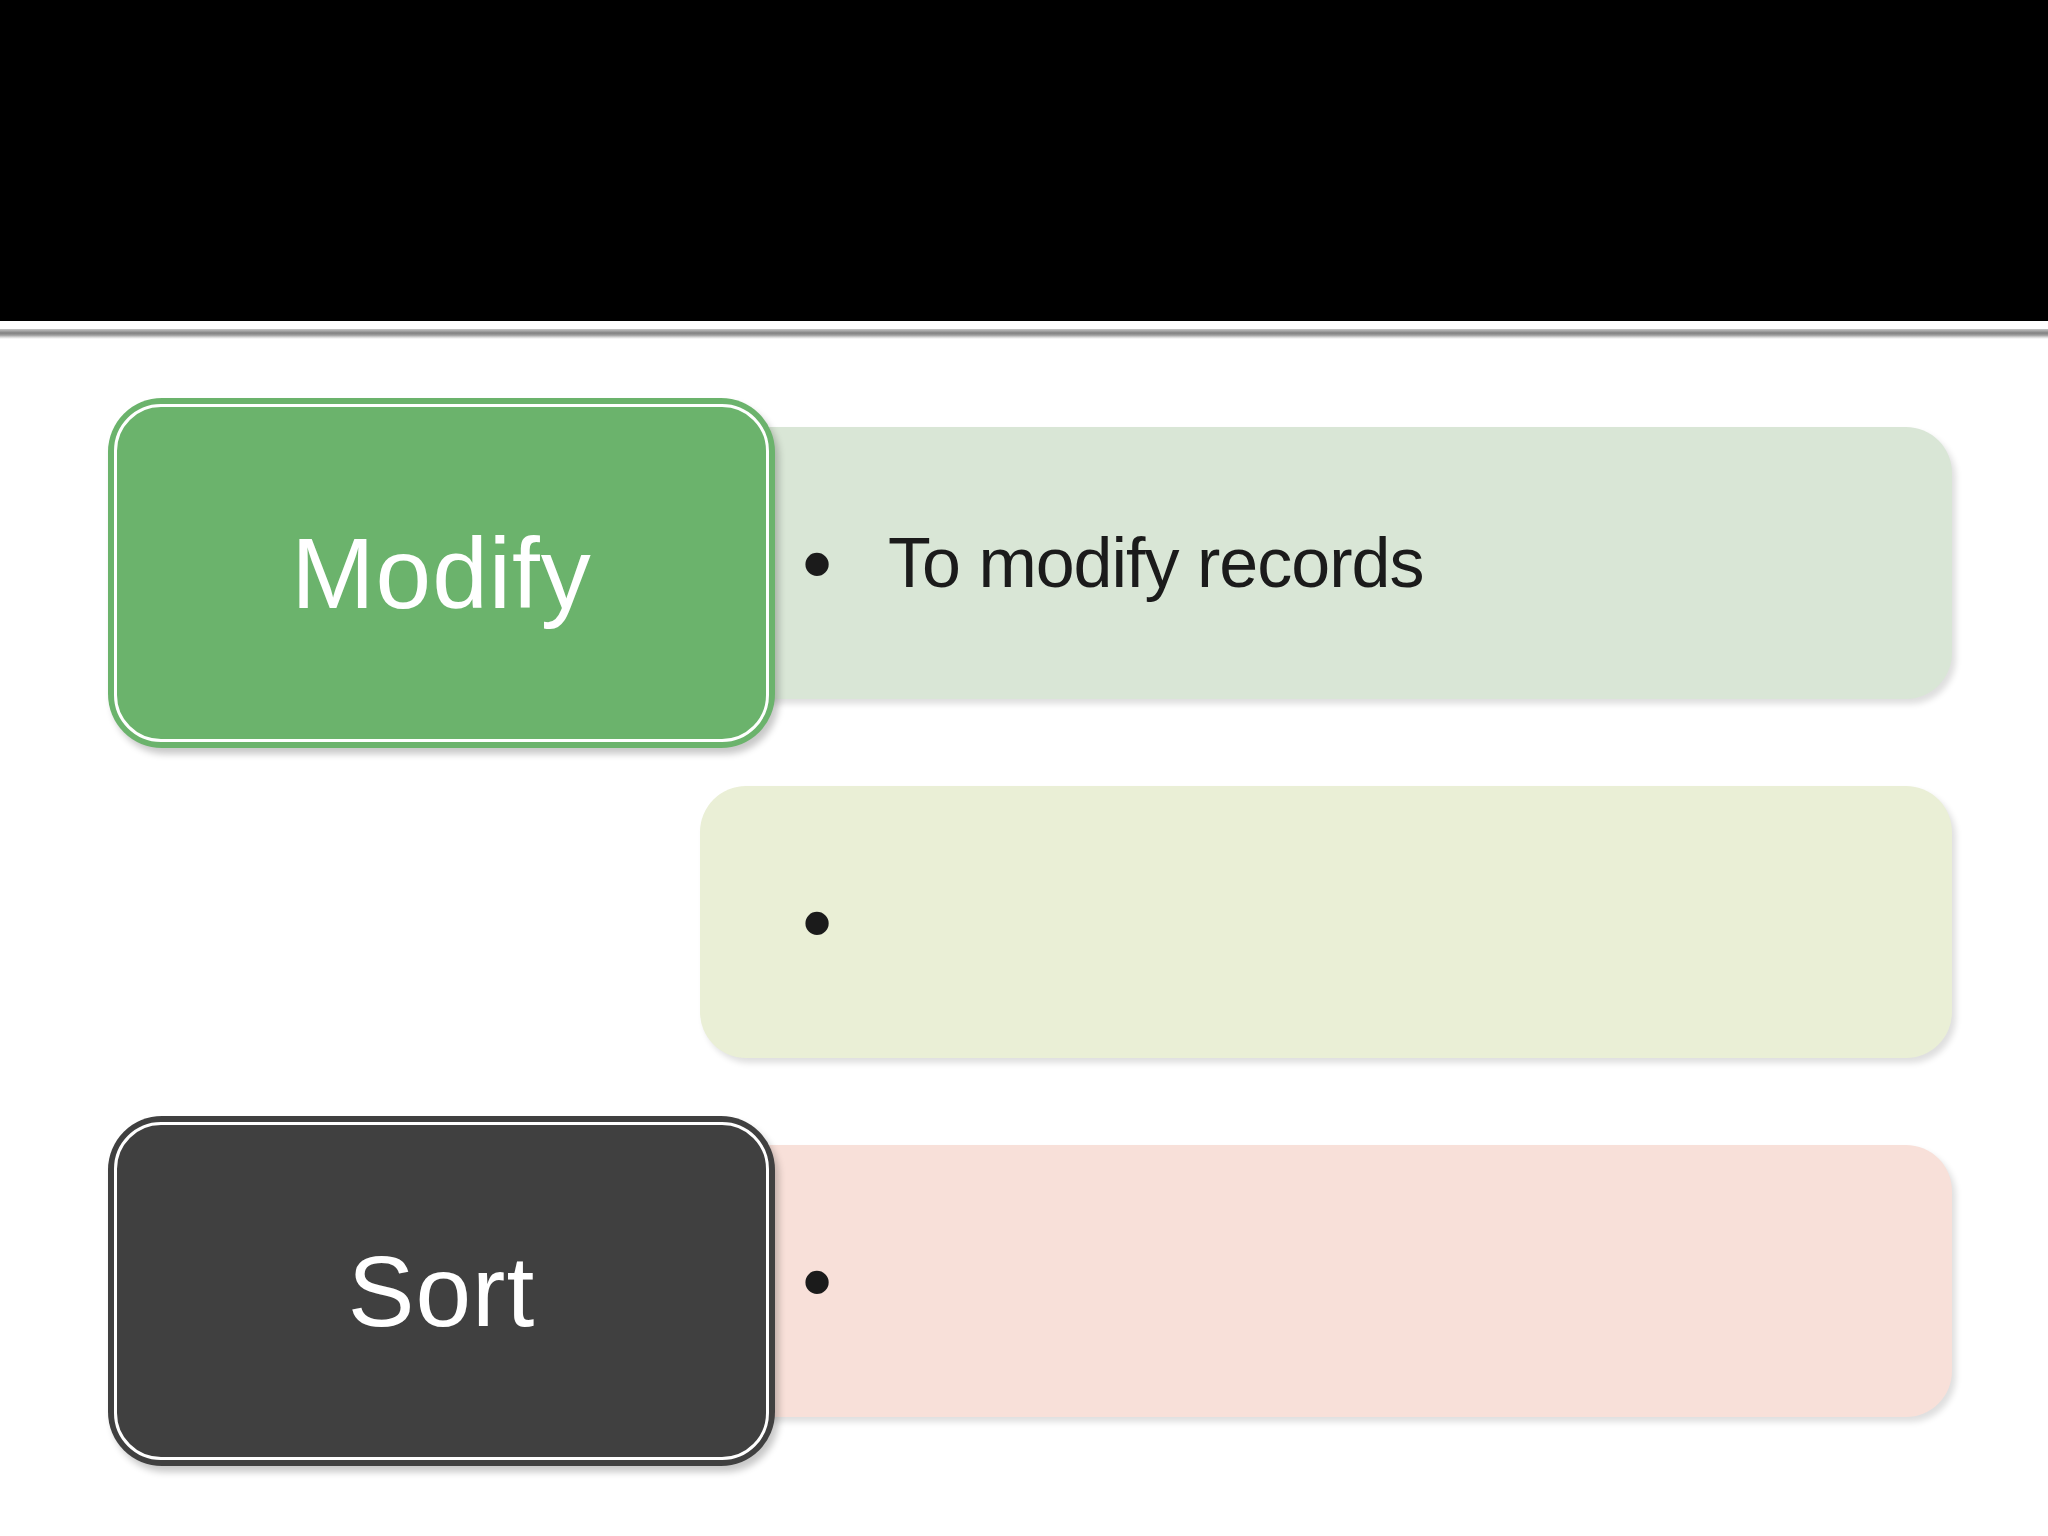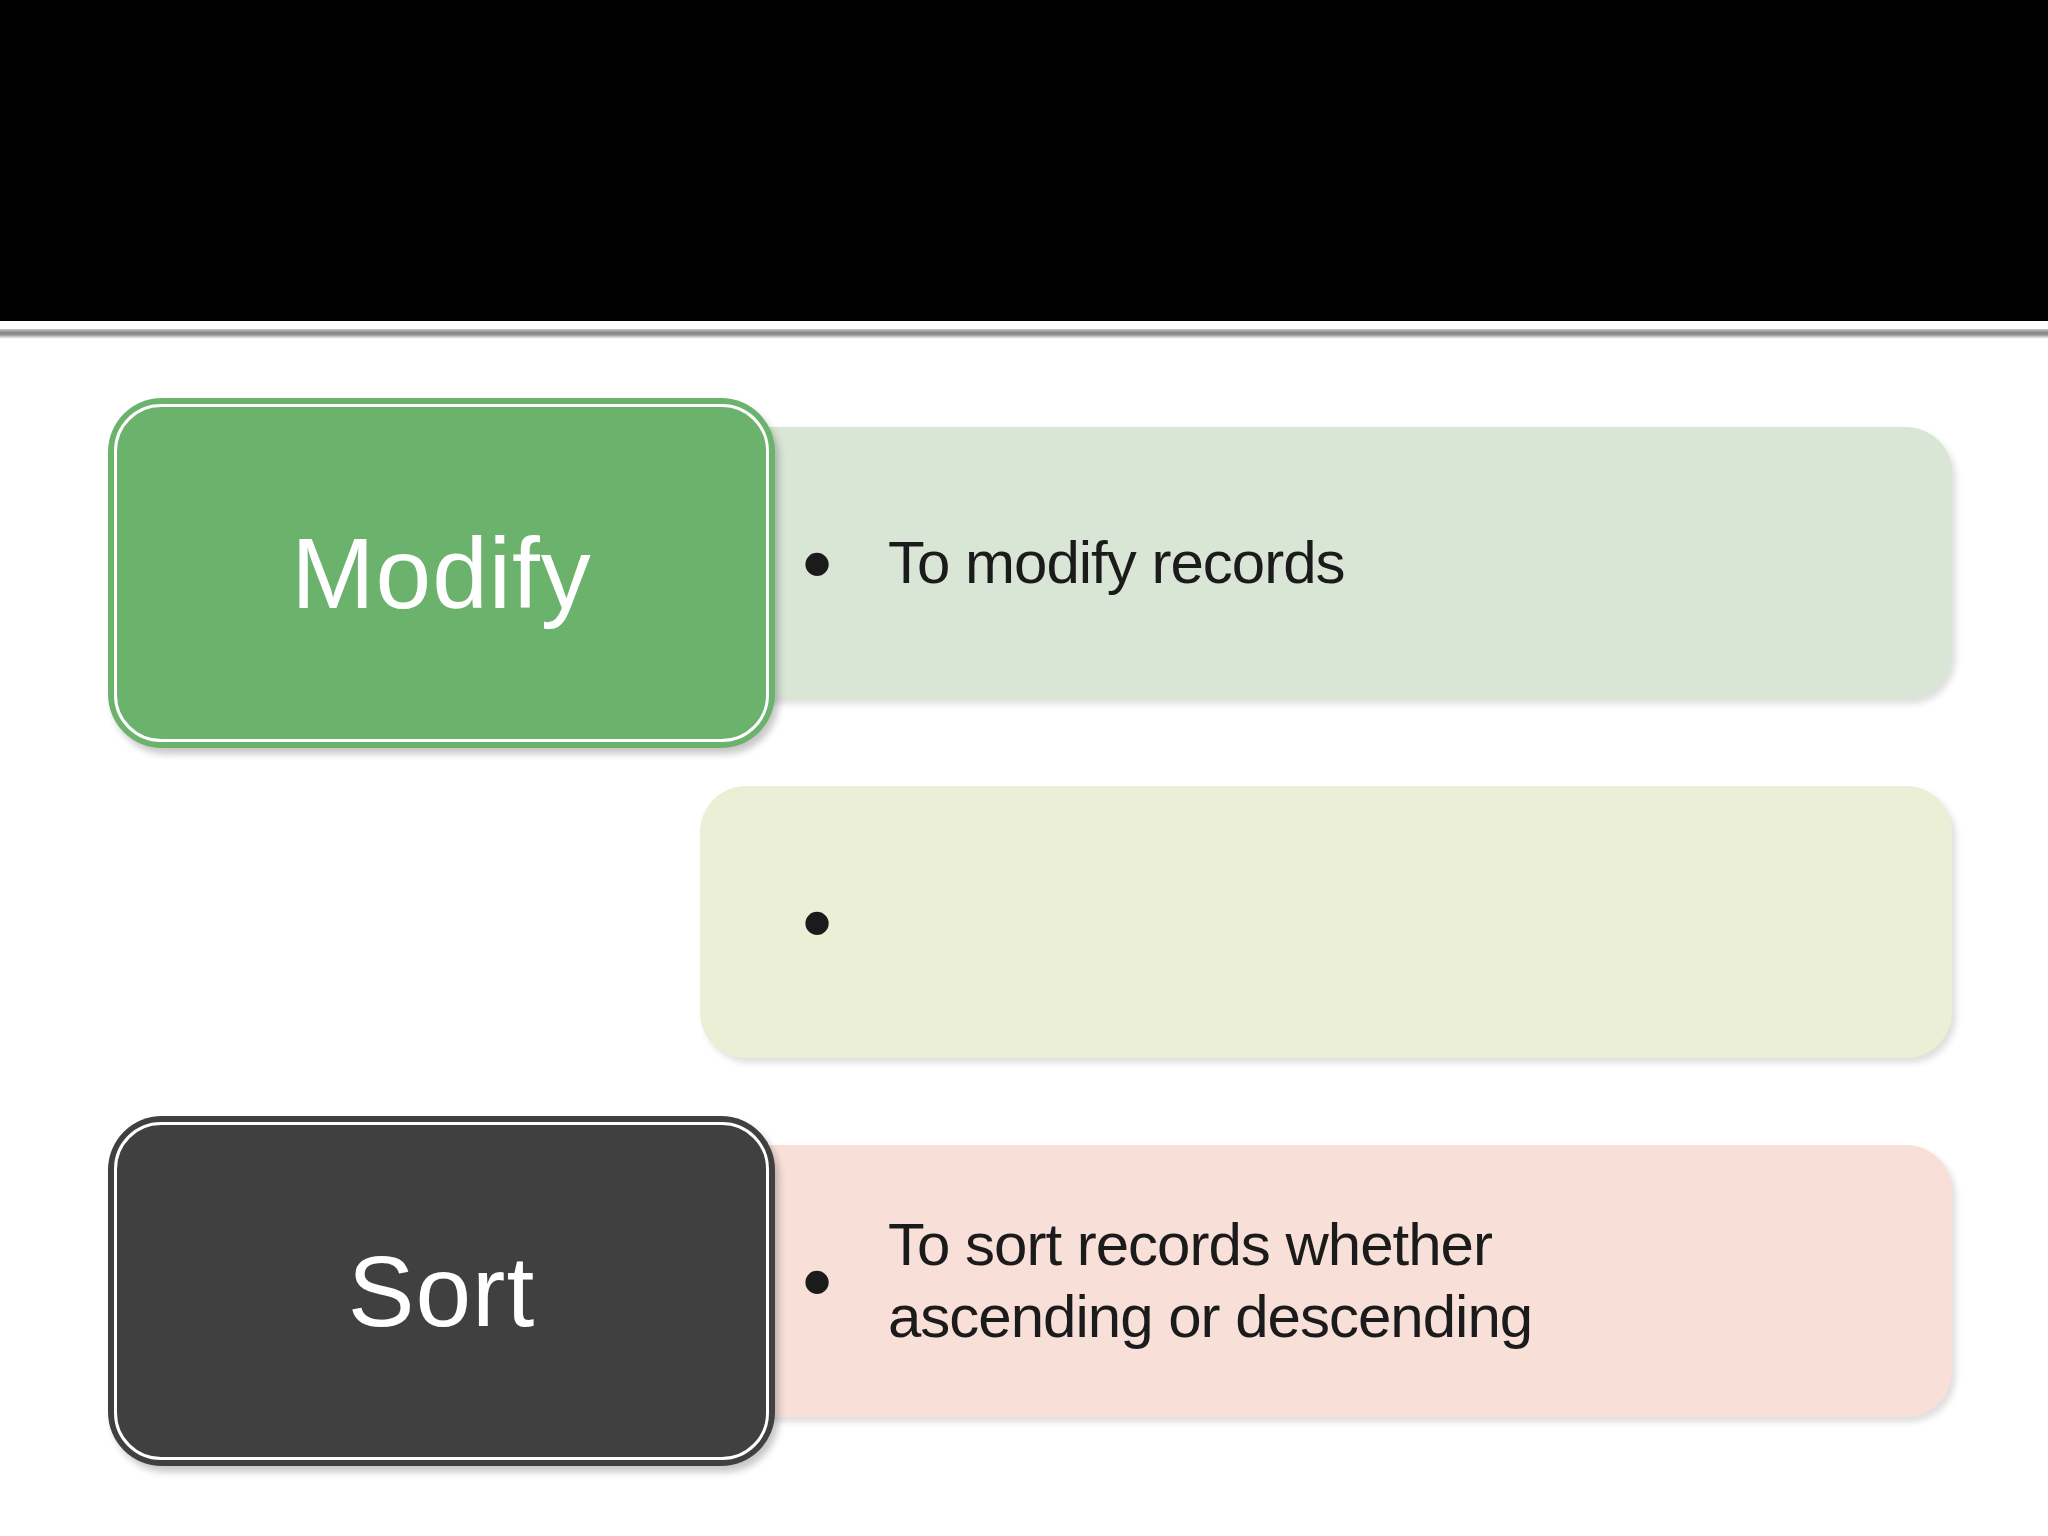--- a/index.html
+++ b/index.html
@@ -66,21 +66,21 @@
   }
   .bullet {
     flex: none;
     margin-left: 102px;
     width: 86px;
     font-size: 86px;
     line-height: 1;
     color: #1b1b1b;
   }
   .bar-text {
-    font-size: 60px;
+    font-size: 70px;
     line-height: 1.2;
     letter-spacing: -1px;
     color: #1b1b1b;
   }
   .bar-text span { display: block; }
 
   
   .label-box {
     position: absolute;
     left: 108px;
@@ -131,23 +131,19 @@
 
   <div class="row row2">
     <div class="bar" style="background-color: rgb(234, 239, 214);">
       <span class="bullet">•</span>
     </div>
   </div>
 
   <div class="row row3">
     <div class="bar" style="background-color: rgb(248, 224, 217);">
       <span class="bullet">•</span>
-      <div class="bar-text">
-        <span>To sort records whether</span>
-        <span>ascending or descending</span>
-      </div>
     </div>
     <div class="label-box" style="background-color: #404040;">
       <span class="label">Sort</span>
     </div>
   </div>
 
 </div>
 
 </body></html>

